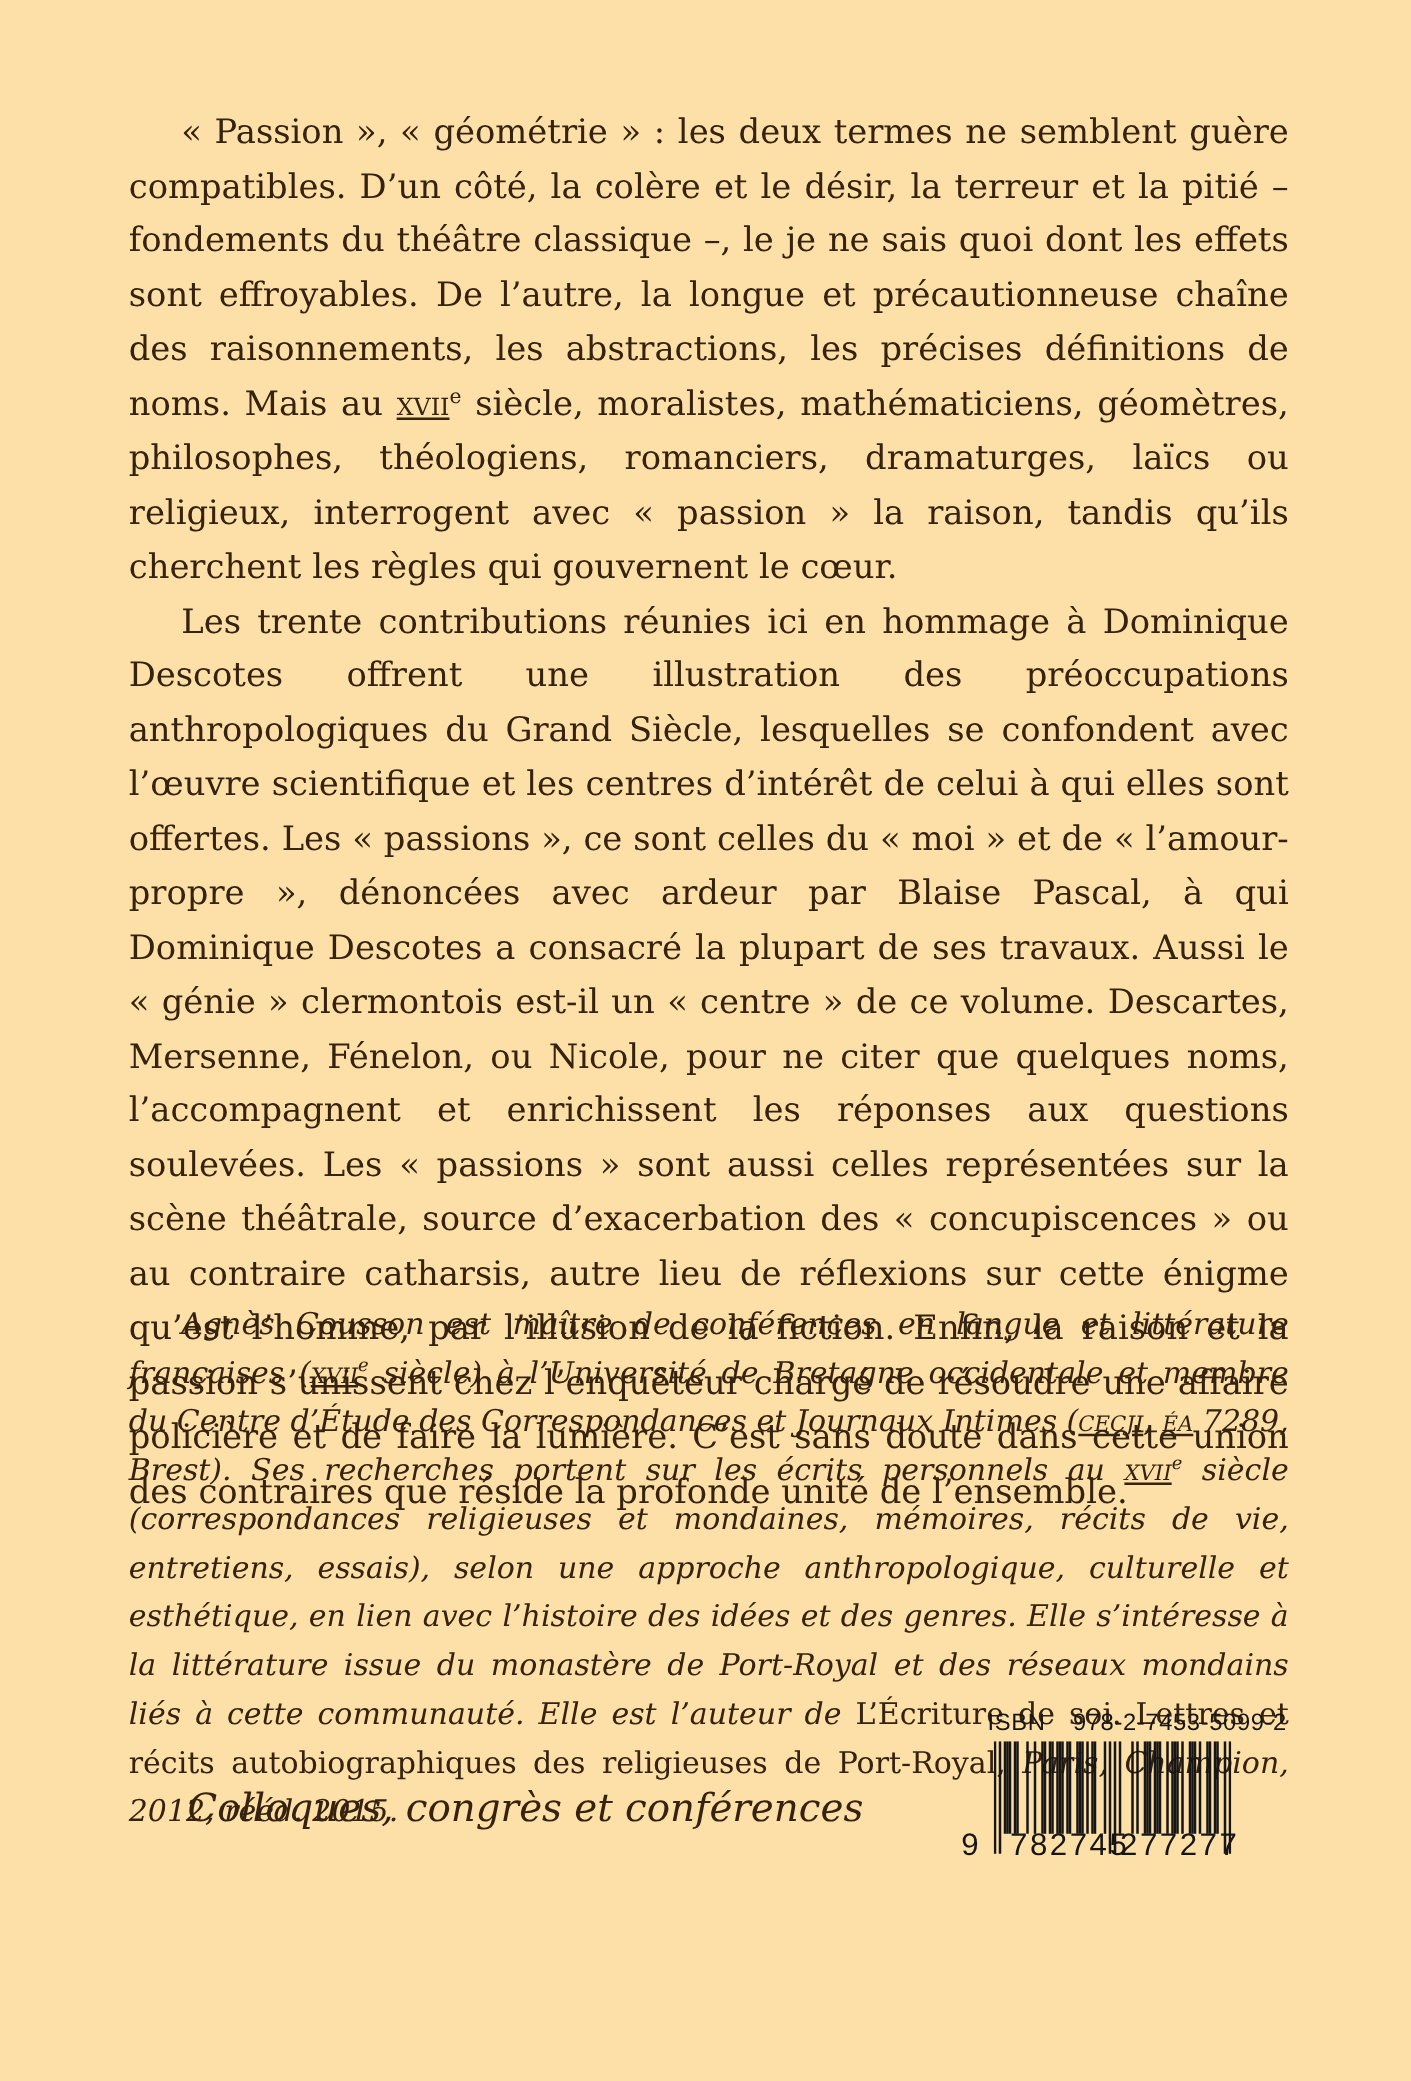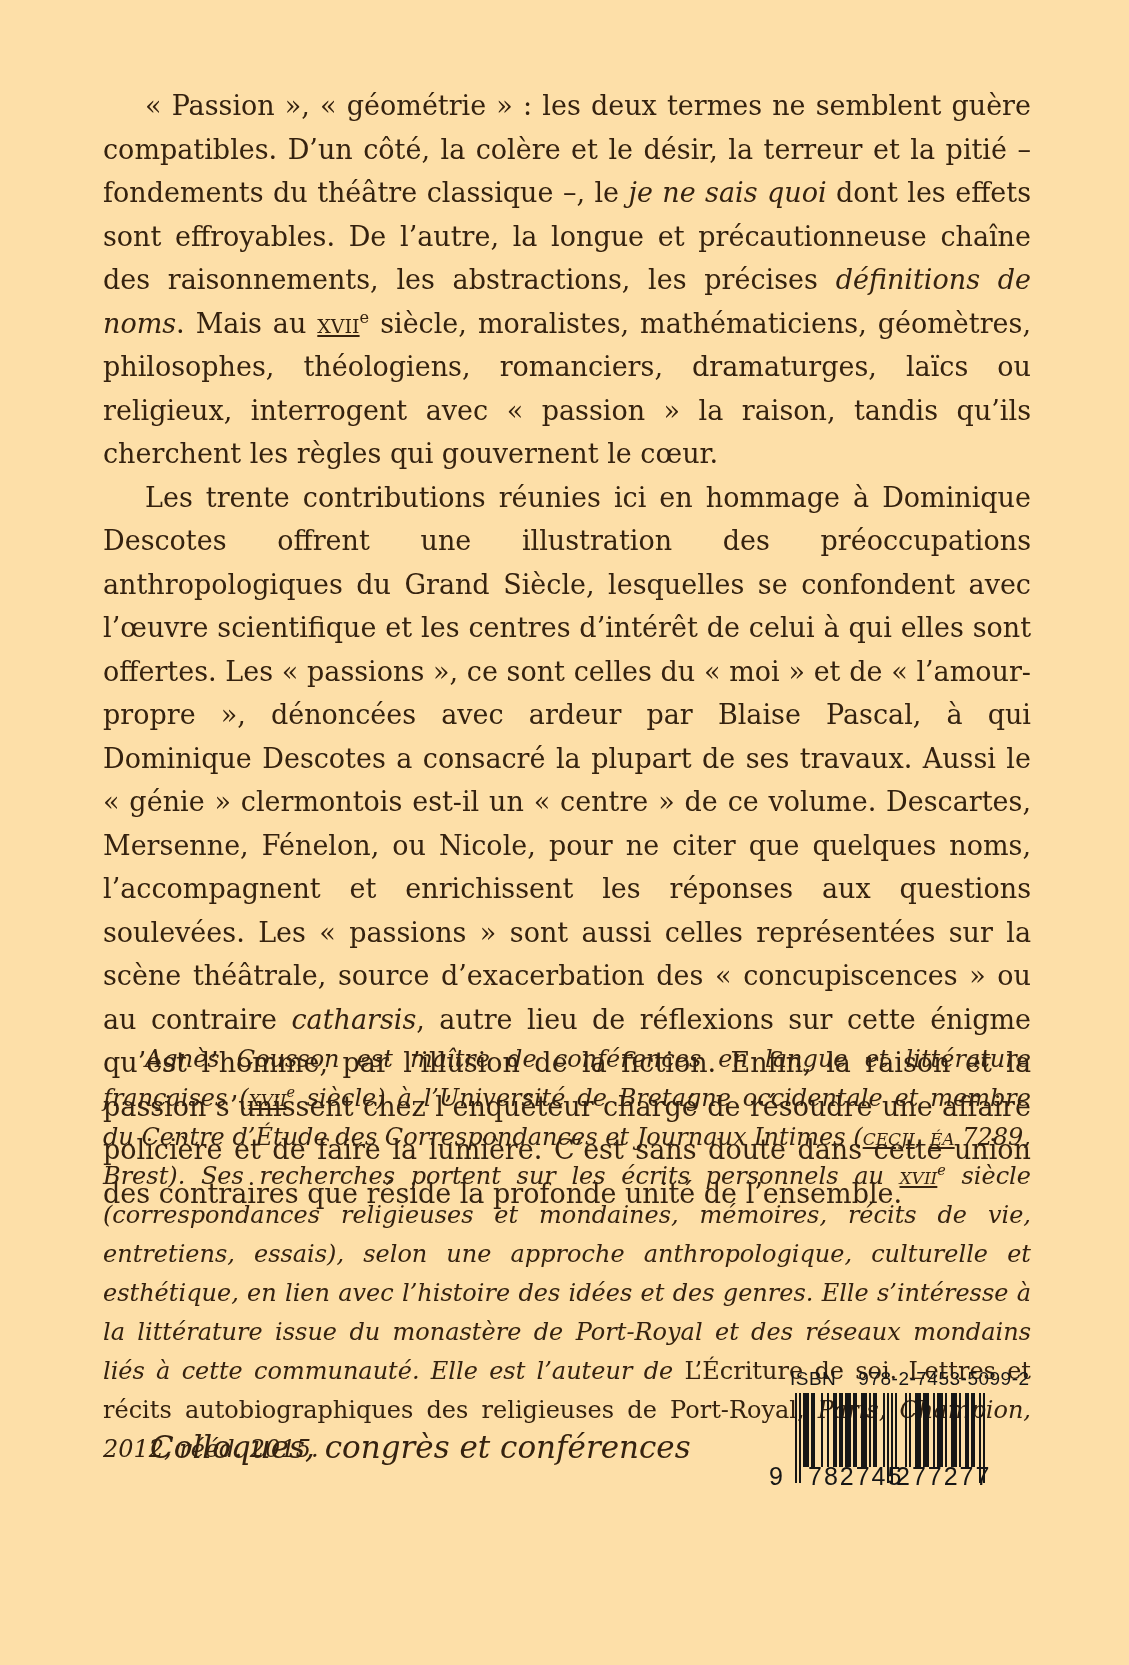--- a/index.html
+++ b/index.html
@@ -35,21 +35,21 @@
     text-indent:42px;
   }
   .series{
     position:absolute;
     left:105px; top:1428px;
     font-style:italic;
     font-size:31px;
     line-height:38px;
     margin-left:45px;
   }
-  .it{font-style:italic;margin-top:28px;}
+  .it{margin-top:28px;}
   .rom{font-style:normal;}
   .sc{font-variant:small-caps;text-decoration:underline;}
   .sup{vertical-align:super;font-size:60%;line-height:0;}
   .barcode-block{
     position:absolute;
     left:790px; top:1368px; width:200px;
     color:var(--bc-ink);
   }
   .isbn-line{
     font-family:"Liberation Sans","DejaVu Sans",sans-serif;

